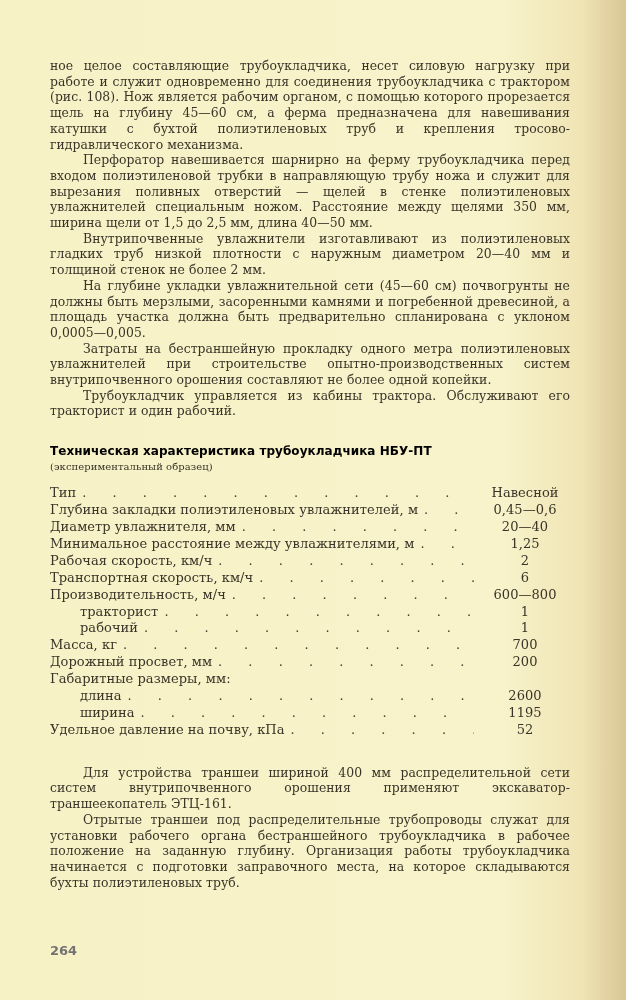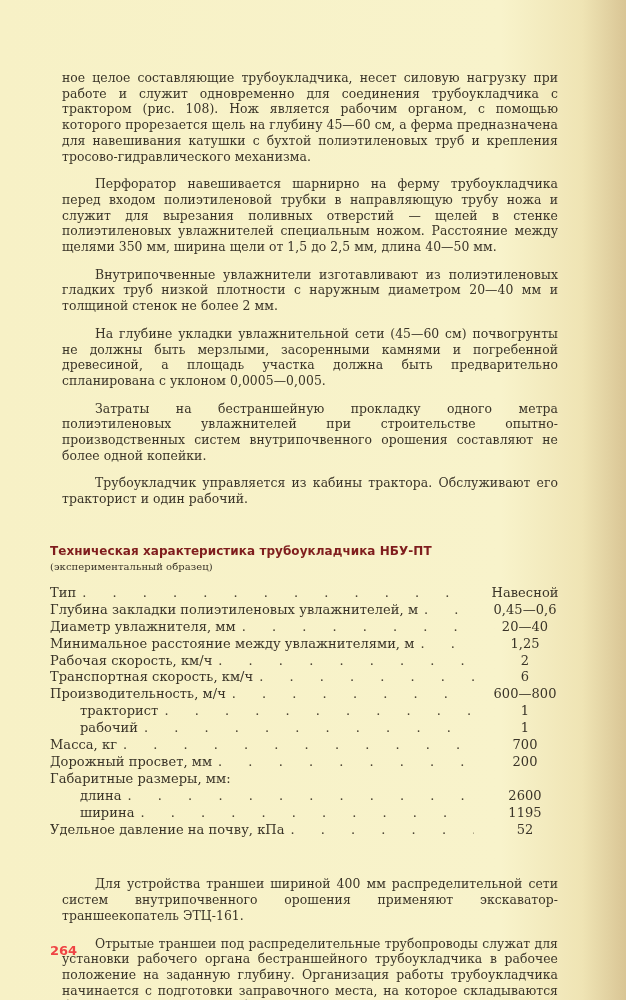--- a/index.html
+++ b/index.html
@@ -8,38 +8,38 @@
     background: linear-gradient(to right, #f7f1c6 0%, #f8f3cb 80%, #efe4b4 93%, #d9c595 100%);
     font-family: "DejaVu Serif", serif;
     color: #3a3428;
     position: relative;
   }
   .page {
     position: absolute; left: 50px; top: 58px; width: 520px;
     font-size: 12.4px; line-height: 15.7px;
     letter-spacing: 0.05px;
   }
-  p { margin: 12px; text-align: justify; }
+  p { margin: 0; text-align: justify; }
   p.indent { text-indent: 33px; }
   .gap { height: 24px; }
   .spec-title {
     font-family: "DejaVu Sans", sans-serif; font-weight: bold;
-    font-size: 12px; line-height: 16px; color: #7f1d1d; margin-top: 0;
+    font-size: 12px; line-height: 16px; color: #000000; margin-top: 0;
   }
   .spec-sub { font-size: 10px; line-height: 16px; margin-bottom: 10px; }
   .spec { font-size: 13px; line-height: 16.9px; }
   .row { display: flex; align-items: center; white-space: nowrap; }
   .row .lbl { flex: 0 0 auto; }
   .row .lbl.sub { padding-left: 30px; }
   .row .dots { flex: 1 1 auto; overflow: hidden; color: #4a4232; letter-spacing: 11px; margin: 0 6px; }
   .row .dots::before { content: ". . . . . . . . . . . . . . . . . . . . . . . . . . . . . . . . . . . . . . . ."; }
   .row .val { flex: 0 0 90px; text-align: center; }
   .page-num {
     position: absolute; left: 50px; top: 943px;
-    font-family: "DejaVu Sans", sans-serif; font-weight: bold; font-size: 13px; color: #ef4444;
+    font-family: "DejaVu Sans", sans-serif; font-weight: bold; font-size: 13px; color: #737373;
   }
 </style>
 </head>
 <body>
 
 <div class="page">
   <p>ное целое составляющие трубоукладчика, несет силовую нагрузку при работе и служит одновременно для соединения трубоукладчика с трактором (рис. 108). Нож является рабочим органом, с помощью которого прорезается щель на глубину 45—60 см, а ферма предназначена для навешивания катушки с бухтой полиэтиленовых труб и крепления тросово-гидравлического механизма.</p>
   <p class="indent">Перфоратор навешивается шарнирно на ферму трубоукладчика перед входом полиэтиленовой трубки в направляющую трубу ножа и служит для вырезания поливных отверстий — щелей в стенке полиэтиленовых увлажнителей специальным ножом. Расстояние между щелями 350 мм, ширина щели от 1,5 до 2,5 мм, длина 40—50 мм.</p>
   <p class="indent">Внутрипочвенные увлажнители изготавливают из полиэтиленовых гладких труб низкой плотности с наружным диаметром 20—40 мм и толщиной стенок не более 2 мм.</p>
   <p class="indent">На глубине укладки увлажнительной сети (45—60 см) почвогрунты не должны быть мерзлыми, засоренными камнями и погребенной древесиной, а площадь участка должна быть предварительно спланирована с уклоном 0,0005—0,005.</p>

